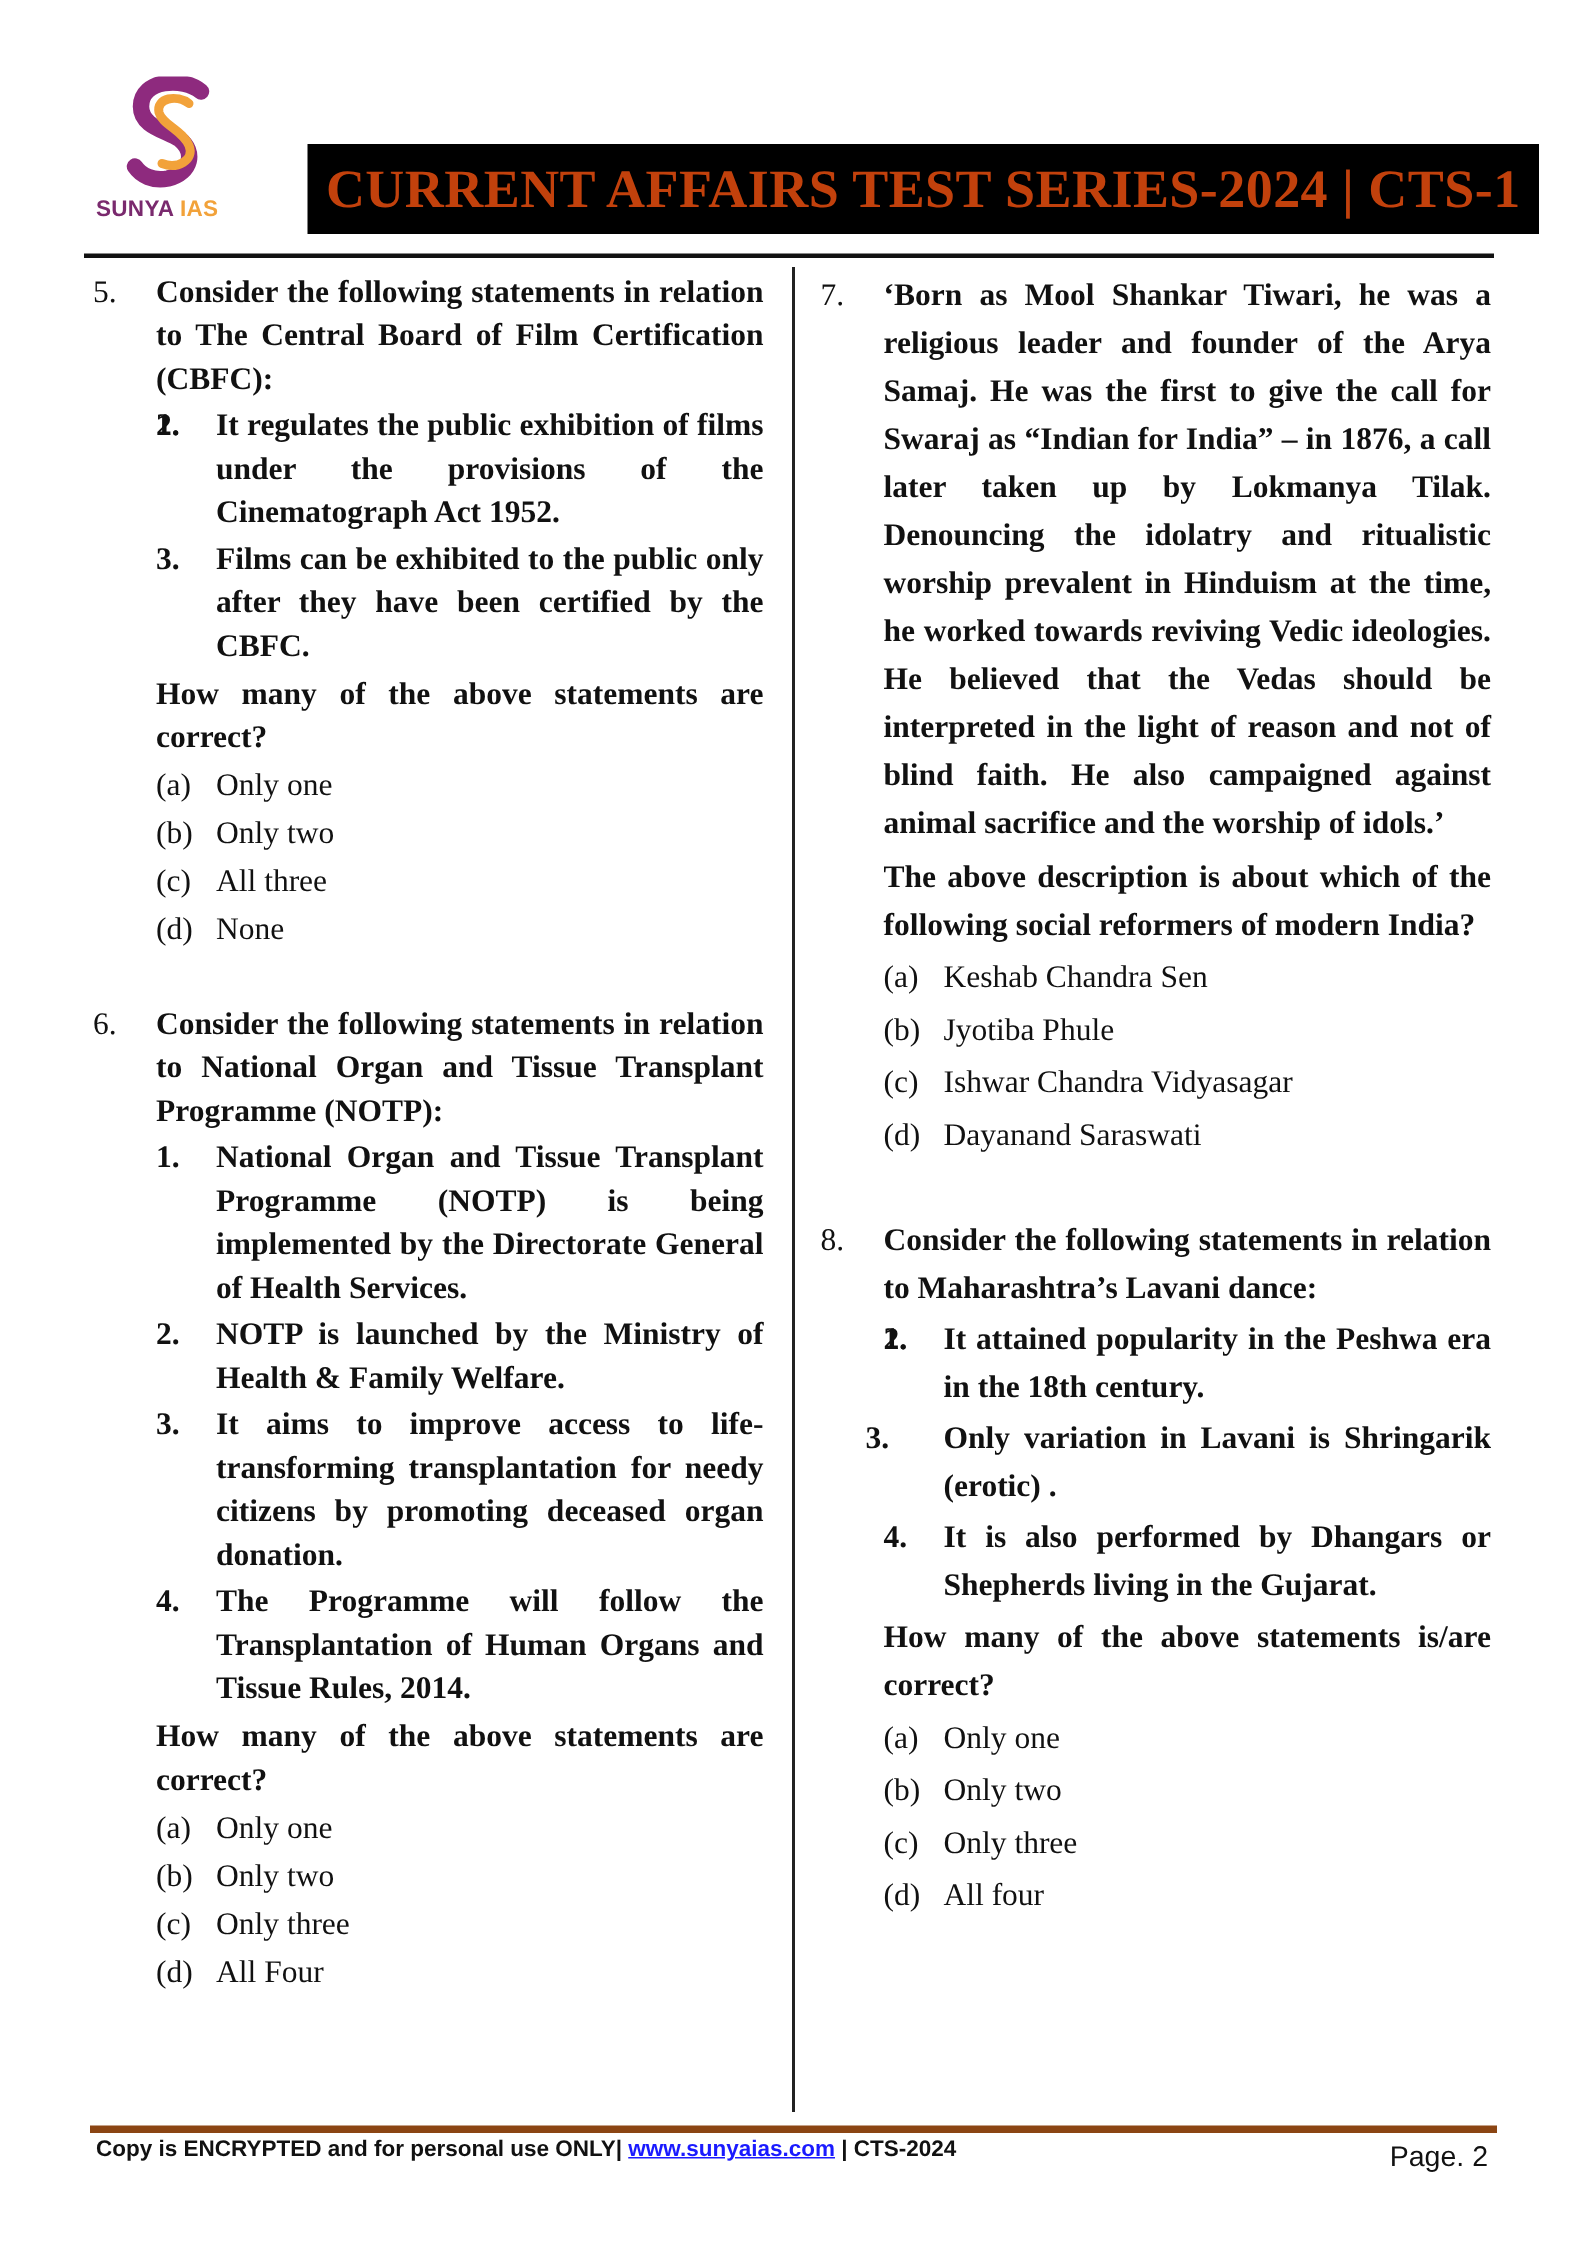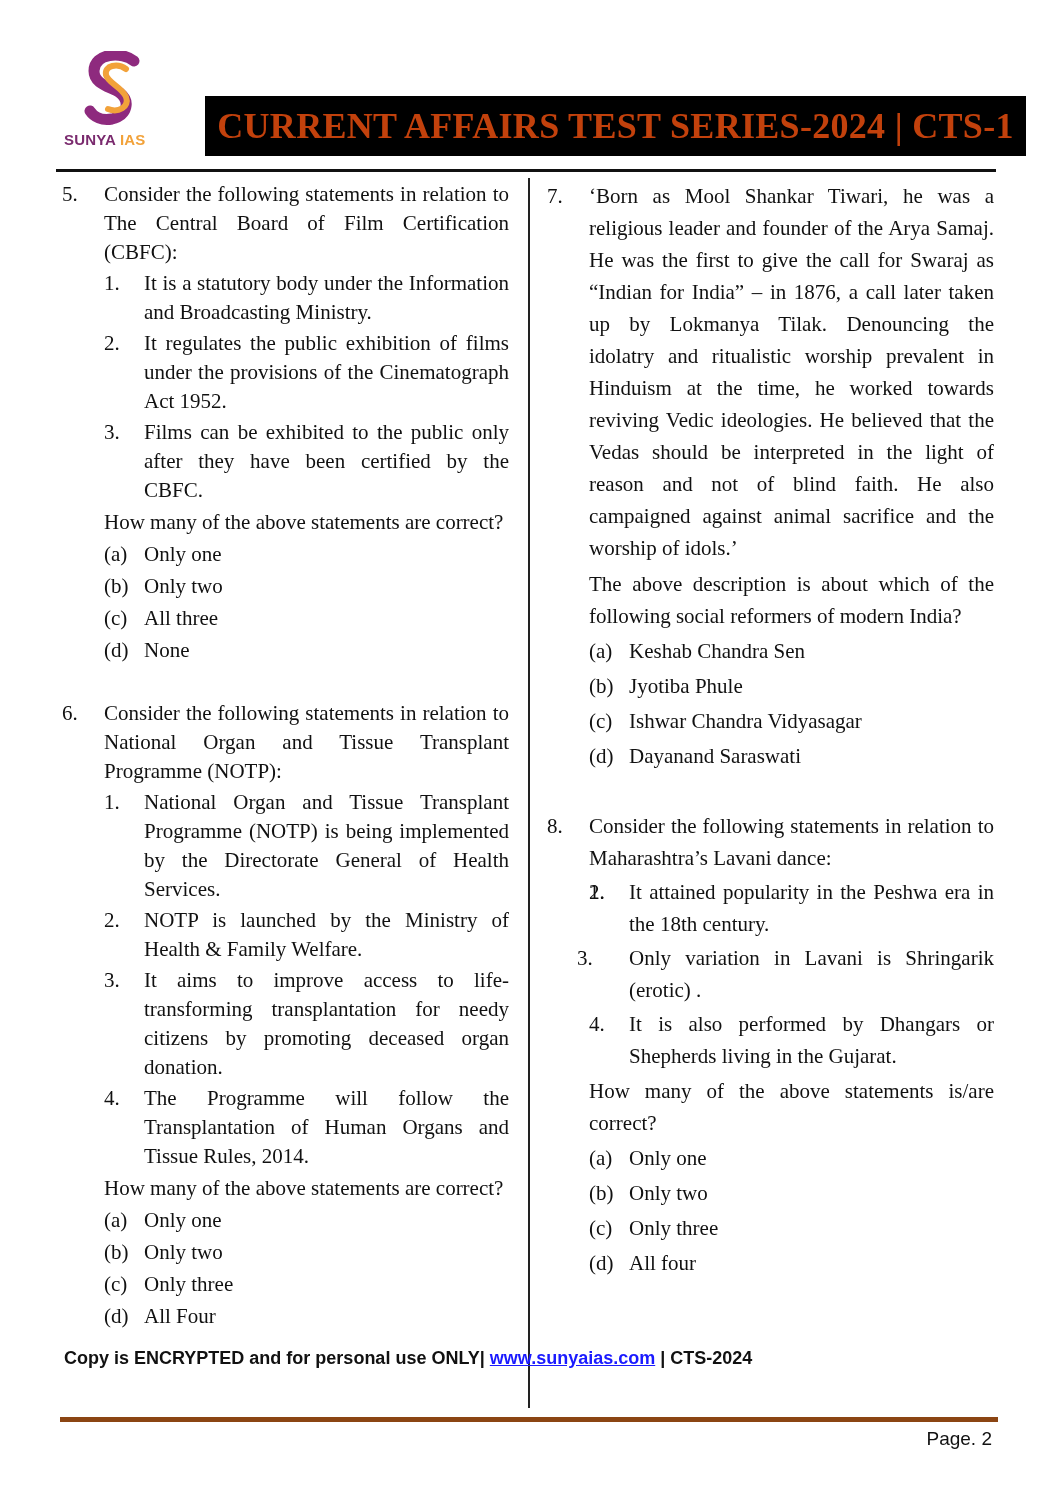--- a/index.html
+++ b/index.html
@@ -20,35 +20,35 @@
   .header-rule { position: absolute; left: 56px; top: 169px; width: 940px; height: 3px; background: #111; }
 
   
   .col-divider { position: absolute; left: 528px; top: 178px; width: 2px; height: 1230px; background: #222; }
   .col { position: absolute; top: 180px; font-size: 21px; line-height: 29px; }
   .col.left { left: 62px; width: 447px; }
   .col.right { left: 547px; width: 447px; line-height: 32px; }
 
   .q { position: relative; padding-left: 42px; }
   .q .qnum { position: absolute; left: 0; top: 0; }
-  .just { text-align: justify; text-align-last: left; }
+  .just { text-align: justify; text-align-last: left; font-weight: bold; }
   .stmt { position: relative; padding-left: 40px; margin-top: 2px; }
   .stmt .snum { position: absolute; left: 0; top: 0; }
   .stmt.tight { padding-left: 40px; }
   .stmt.tight .snum { left: -12px; }
   .ask { margin-top: 3px; }
   .opt { position: relative; padding-left: 40px; margin-top: 3px; }
   .opt .olbl { position: absolute; left: 0; top: 0; }
   .gap { height: 34px; }
   .col.right .opt { margin-top: 3px; }
 
   
   .footer-rule { position: absolute; left: 60px; top: 1417px; width: 938px; height: 5px; background: #8b4513; }
-  .footer-text { position: absolute; left: 64px; top: 1348px; font-family: "Liberation Sans", "DejaVu Sans", sans-serif;
-                 font-weight: bold; font-size: 18px; color: #111; white-space: nowrap; }
+  .footer-text { position: absolute; left: 64px; top: 1424px; font-family: "Liberation Sans", "DejaVu Sans", sans-serif;
+                 font-weight: bold; font-size: 15px; color: #111; white-space: nowrap; }
   .footer-text a { color: #1a1aff; text-decoration: underline; }
   .page-num { position: absolute; right: 66px; top: 1428px; font-family: "Liberation Sans", "DejaVu Sans", sans-serif;
               font-size: 19px; color: #111; }
 </style>
 </head>
 <body>
 
 <div class="logo">
   <svg width="66" height="78" viewBox="0 0 66 78">
     <path d="M52 10 C40 0, 12 2, 12 20 C12 34, 30 36, 38 42 C48 50, 46 64, 30 68 C20 70, 12 66, 8 60" fill="none" stroke="#8e2a7e" stroke-width="11" stroke-linecap="round"></path>
@@ -64,21 +64,20 @@
 
 <div class="col-divider"></div>
 
 <div class="col left">
 
   <div class="q">
     <span class="qnum">5.</span>
     <div class="just">Consider the following statements in relation to The Central Board of Film Certification (CBFC):</div>
     <div class="stmt just">
       <span class="snum">1.</span>
-      <span>It is a statutory body under the Information and Broadcasting Ministry.</span>
     </div>
     <div class="stmt just">
       <span class="snum">2.</span>
       <span>It regulates the public exhibition of films under the provisions of the Cinematograph Act 1952.</span>
     </div>
     <div class="stmt just">
       <span class="snum">3.</span>
       <span>Films can be exhibited to the public only after they have been certified by the CBFC.</span>
     </div>
     <div class="ask just">How many of the above statements are correct?</div>

